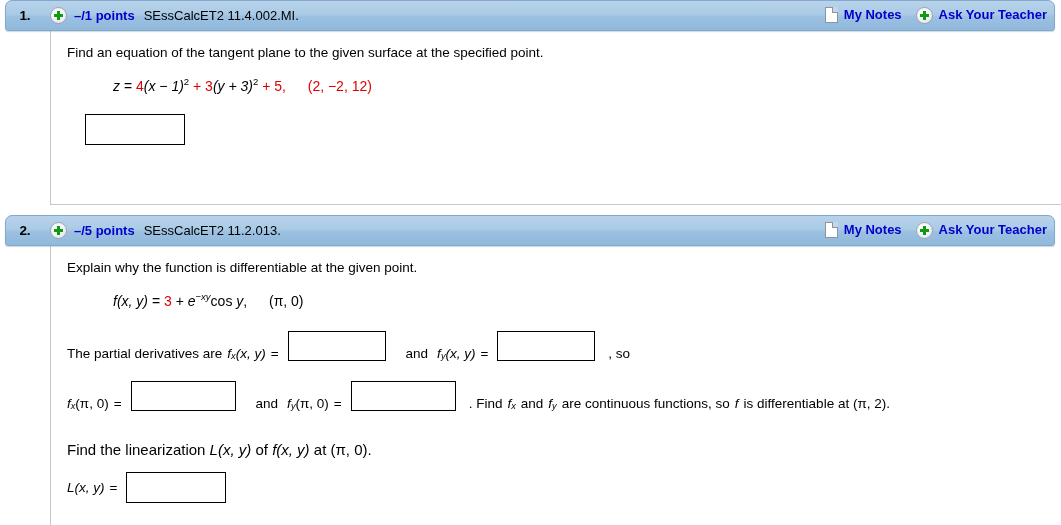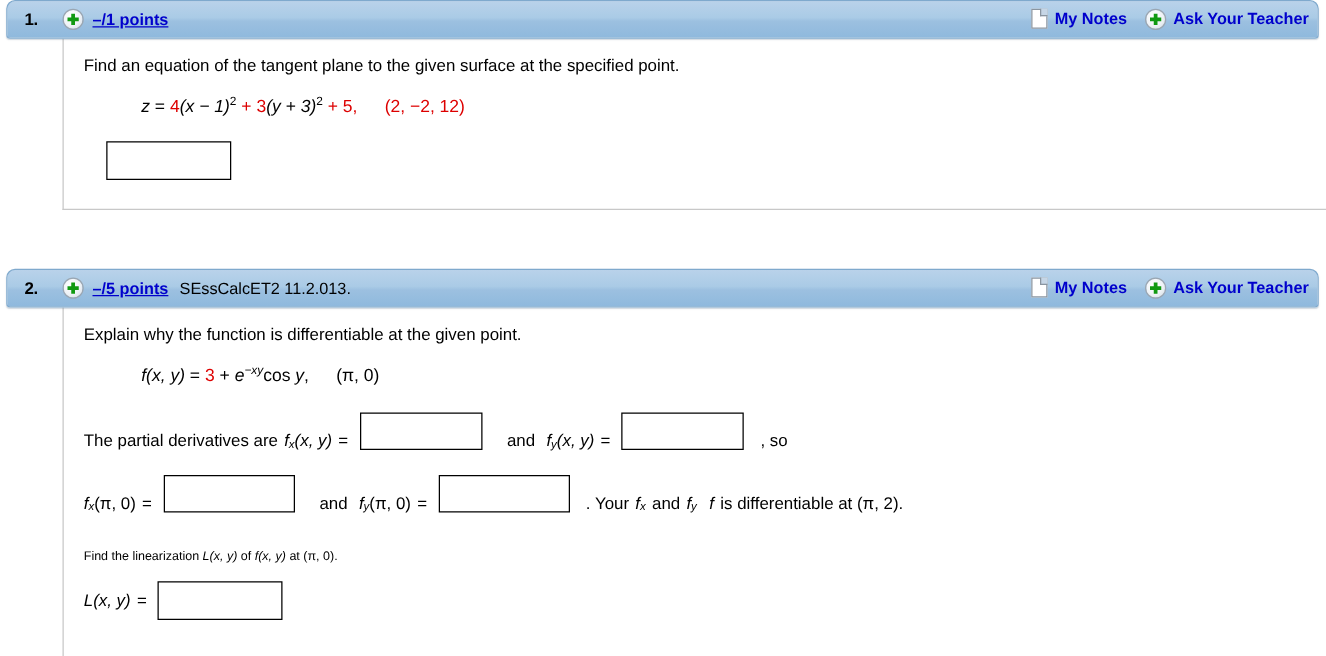--- a/index.html
+++ b/index.html
@@ -67,21 +67,20 @@
     left: 3px; right: 3px; top: 6px; height: 3px;
   }
   .plus-icon::after {
     top: 3px; bottom: 3px; left: 6px; width: 3px;
   }
   .points {
     margin-left: 7px;
     color: #0000cc;
     font-weight: bold;
     font-size: 13px;
-    text-decoration: underline;
   }
   .q-code {
     margin-left: 9px;
     font-size: 13px;
     color: #000;
   }
   .header-right {
     margin-left: auto;
     display: flex;
     align-items: flex-start;
@@ -118,21 +117,21 @@
   .hdr-gap { width: 14px; }
 
   
   .q-body {
     margin-left: 50px;
     border-left: 1px solid #c8c8c8;
     border-bottom: 1px solid #c8c8c8;
     padding: 10px 0 14px 16px;
     box-sizing: border-box;
   }
-  #question-1 .q-body { height: 137px; }
+  #question-1 .q-body { height: 174px; }
   #question-2 .q-body { height: 300px; border-bottom: none; }
 
   .prompt {
     font-size: 13.5px;
     line-height: 1.35;
     margin: 3px 0 0 0;
   }
   .math-line {
     margin: 14px 0 0 46px;
     font-size: 14px;
@@ -187,32 +186,33 @@
     font-size: 13.5px;
     white-space: nowrap;
   }
   .stmt-row.row2 { margin-top: 20px; }
   .stmt-row .seg { display: inline-block; }
   .sp4  { display:inline-block; width: 5px; }
   .sp8  { display:inline-block; width: 9px; }
   .sp12 { display:inline-block; width: 13px; }
   .sp20 { display:inline-block; width: 20px; }
 
-  .find-line { margin-top: 30px; font-size: 10px; }
+  .find-line { margin-top: 30px; font-size: 15px; }
   .l-row { margin-top: 14px; display: flex; align-items: center; font-size: 13.5px; }
 </style>
 </head>
 <body>
 
 <div class="question-block" id="question-1">
 
   <div class="q-header">
     <span class="q-num">1.</span>
     <span class="plus-icon"></span>
     <span class="points">–/1 points</span>
+    <span class="q-code">SEssCalcET2 11.4.002.MI.</span>
     <span class="header-right">
       <span class="note-icon"></span>
       <a class="hdr-link" href="#">My Notes</a>
       <span class="hdr-gap"></span>
       <span class="plus-icon" style="margin-left:0;margin-right:6px;"></span>
       <a class="hdr-link" href="#">Ask Your Teacher</a>
     </span>
   </div>
 
   <div class="q-body">
@@ -302,30 +302,31 @@
       <span class="seg">and</span>
       <span class="sp8"></span>
       <span class="seg mathvar">f</span>
         <sub class="sb">y</sub>
         <span class="seg">(π, 0)</span>
       <span class="sp4"></span>
       <span class="seg">=</span>
       <span class="sp8"></span>
       <input class="answer-box box-w105" type="text" value="" style="">
       <span class="sp12"></span>
-      <span class="seg">.  Your</span>
+      <span class="seg">.  Find</span>
       <span class="sp4"></span>
       <span class="seg mathvar">f</span>
         <sub class="sb">x</sub>
       <span class="sp4"></span>
       <span class="seg">and</span>
       <span class="sp4"></span>
       <span class="seg mathvar">f</span>
         <sub class="sb">y</sub>
       <span class="sp4"></span>
+      <span class="seg">are continuous functions, so</span>
       <span class="sp4"></span>
       <span class="seg mathvar">f</span>
       <span class="sp4"></span>
       <span class="seg">is differentiable at (π, 2).</span>
     </div>
 
     <div class="find-line">
       <span>Find the linearization</span>
       <span class="mathvar">L(x, y)</span>
       <span>of</span>

